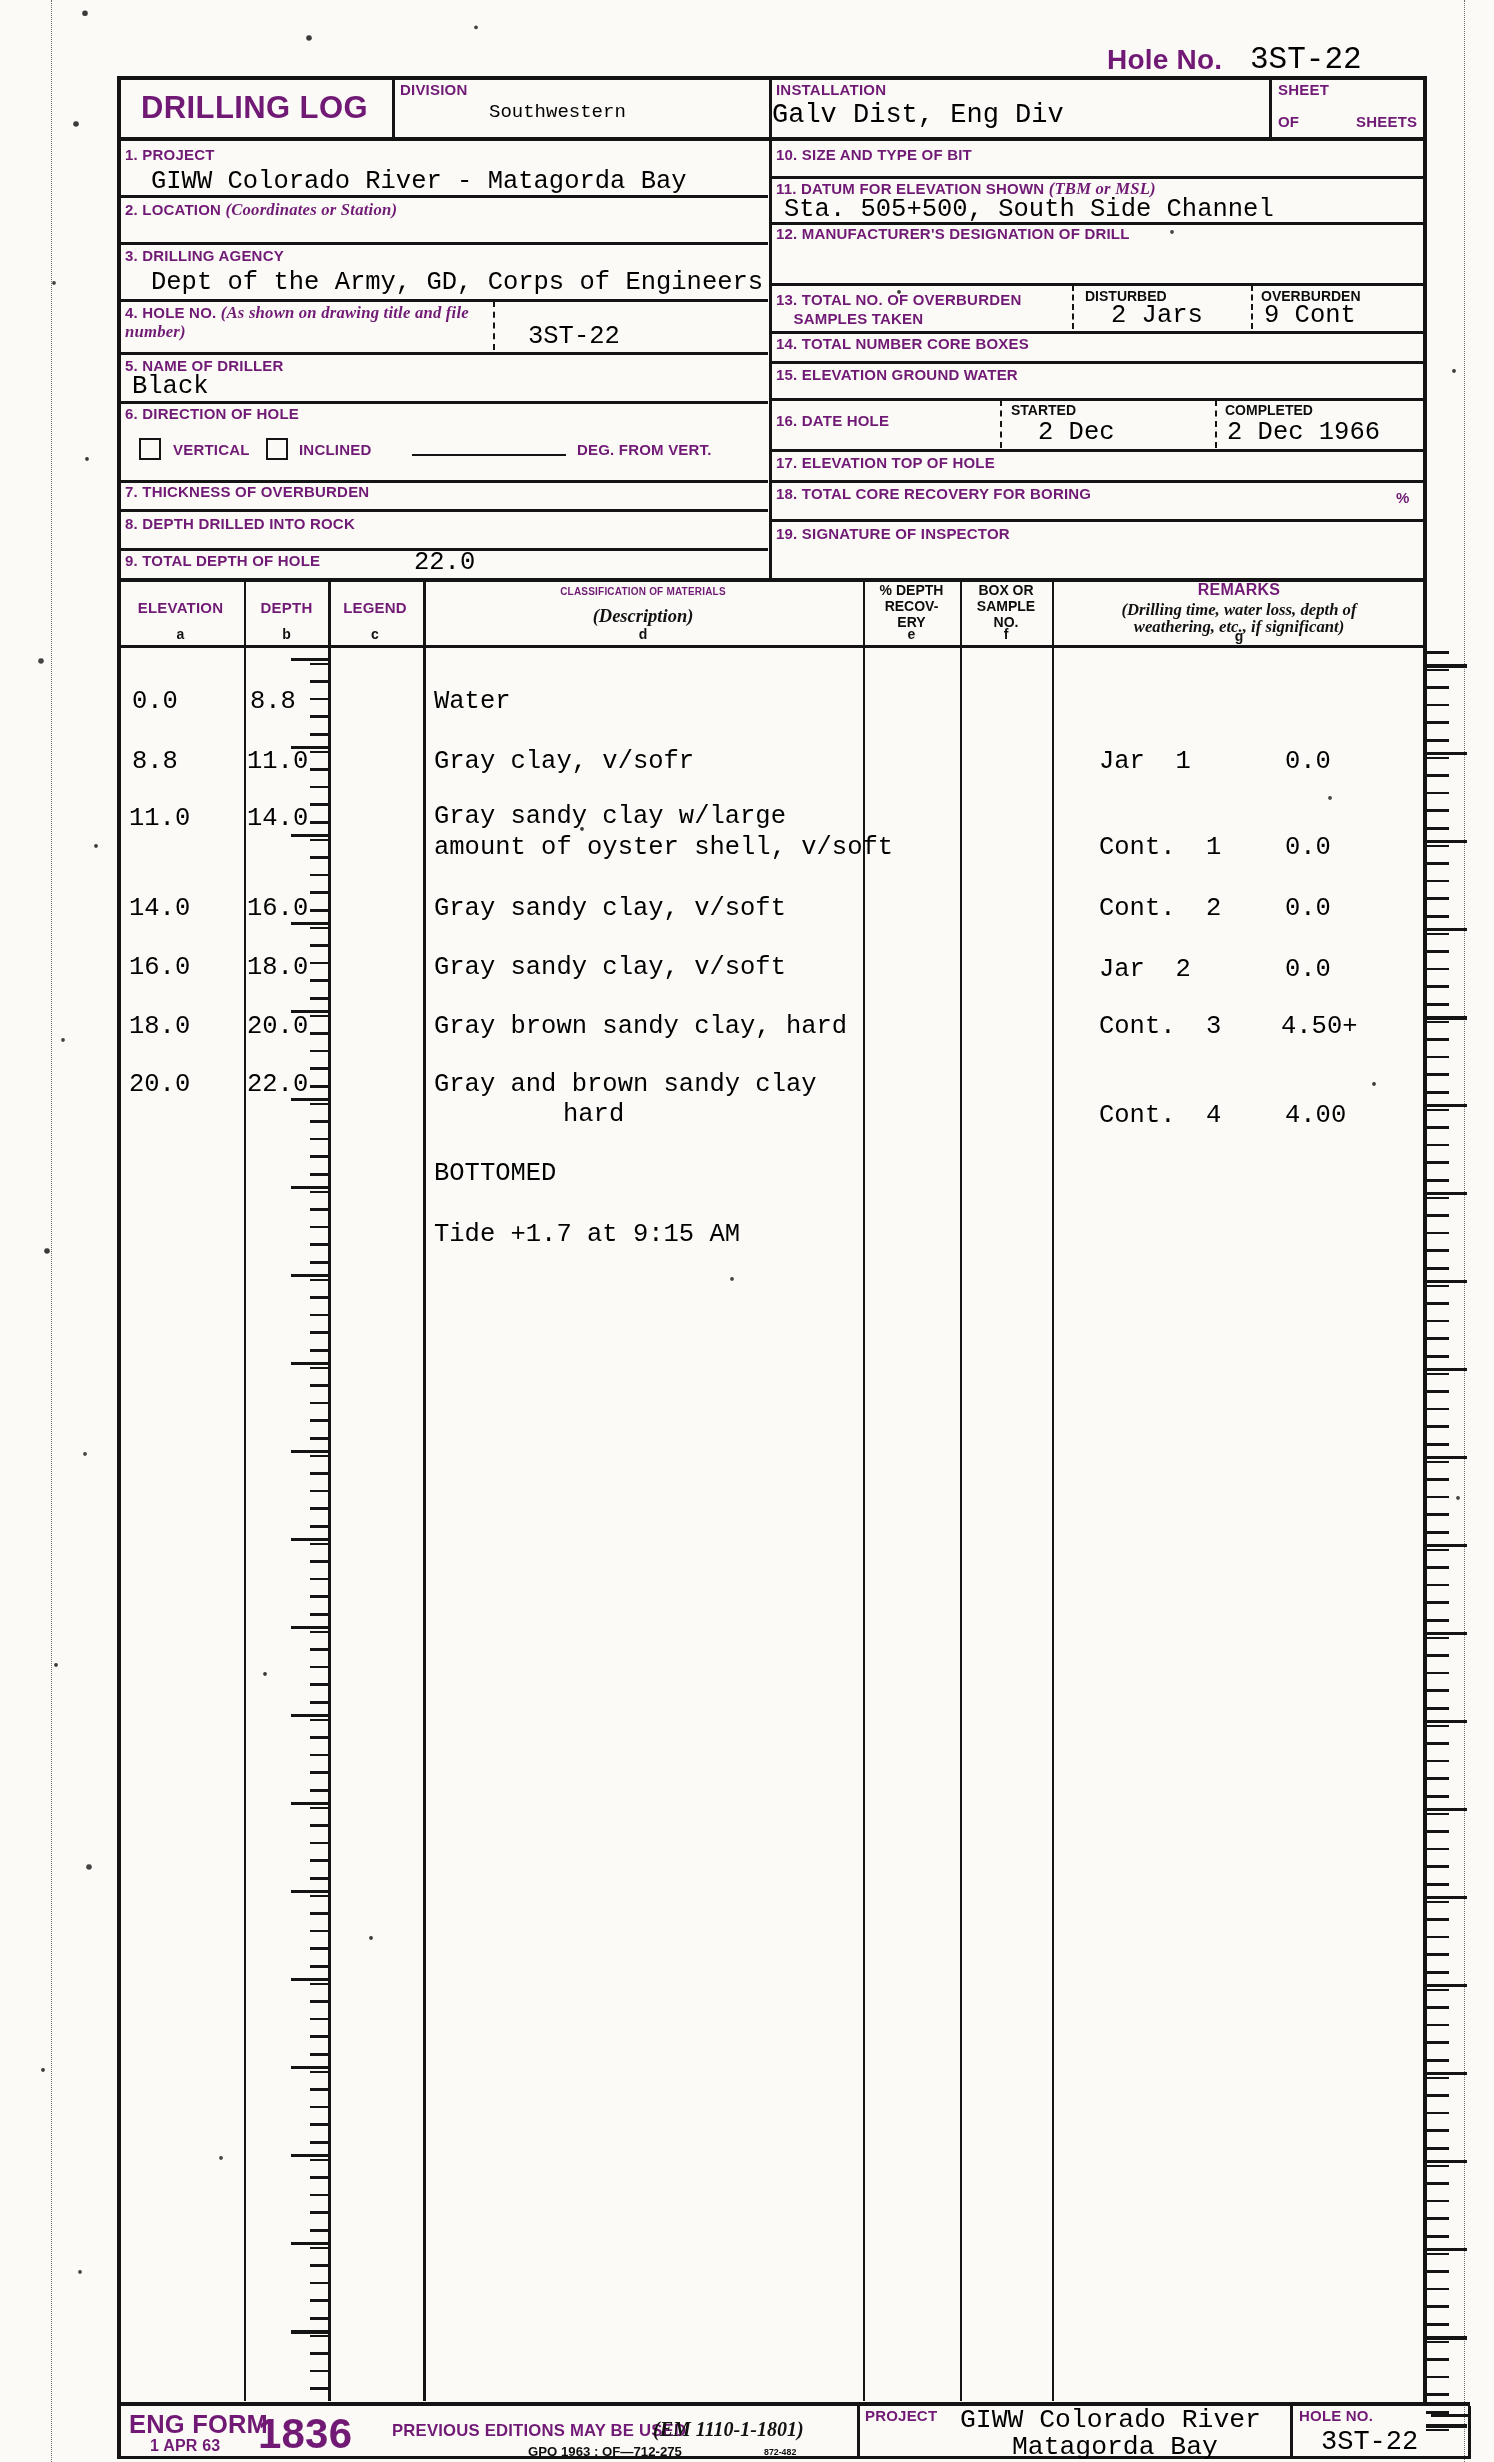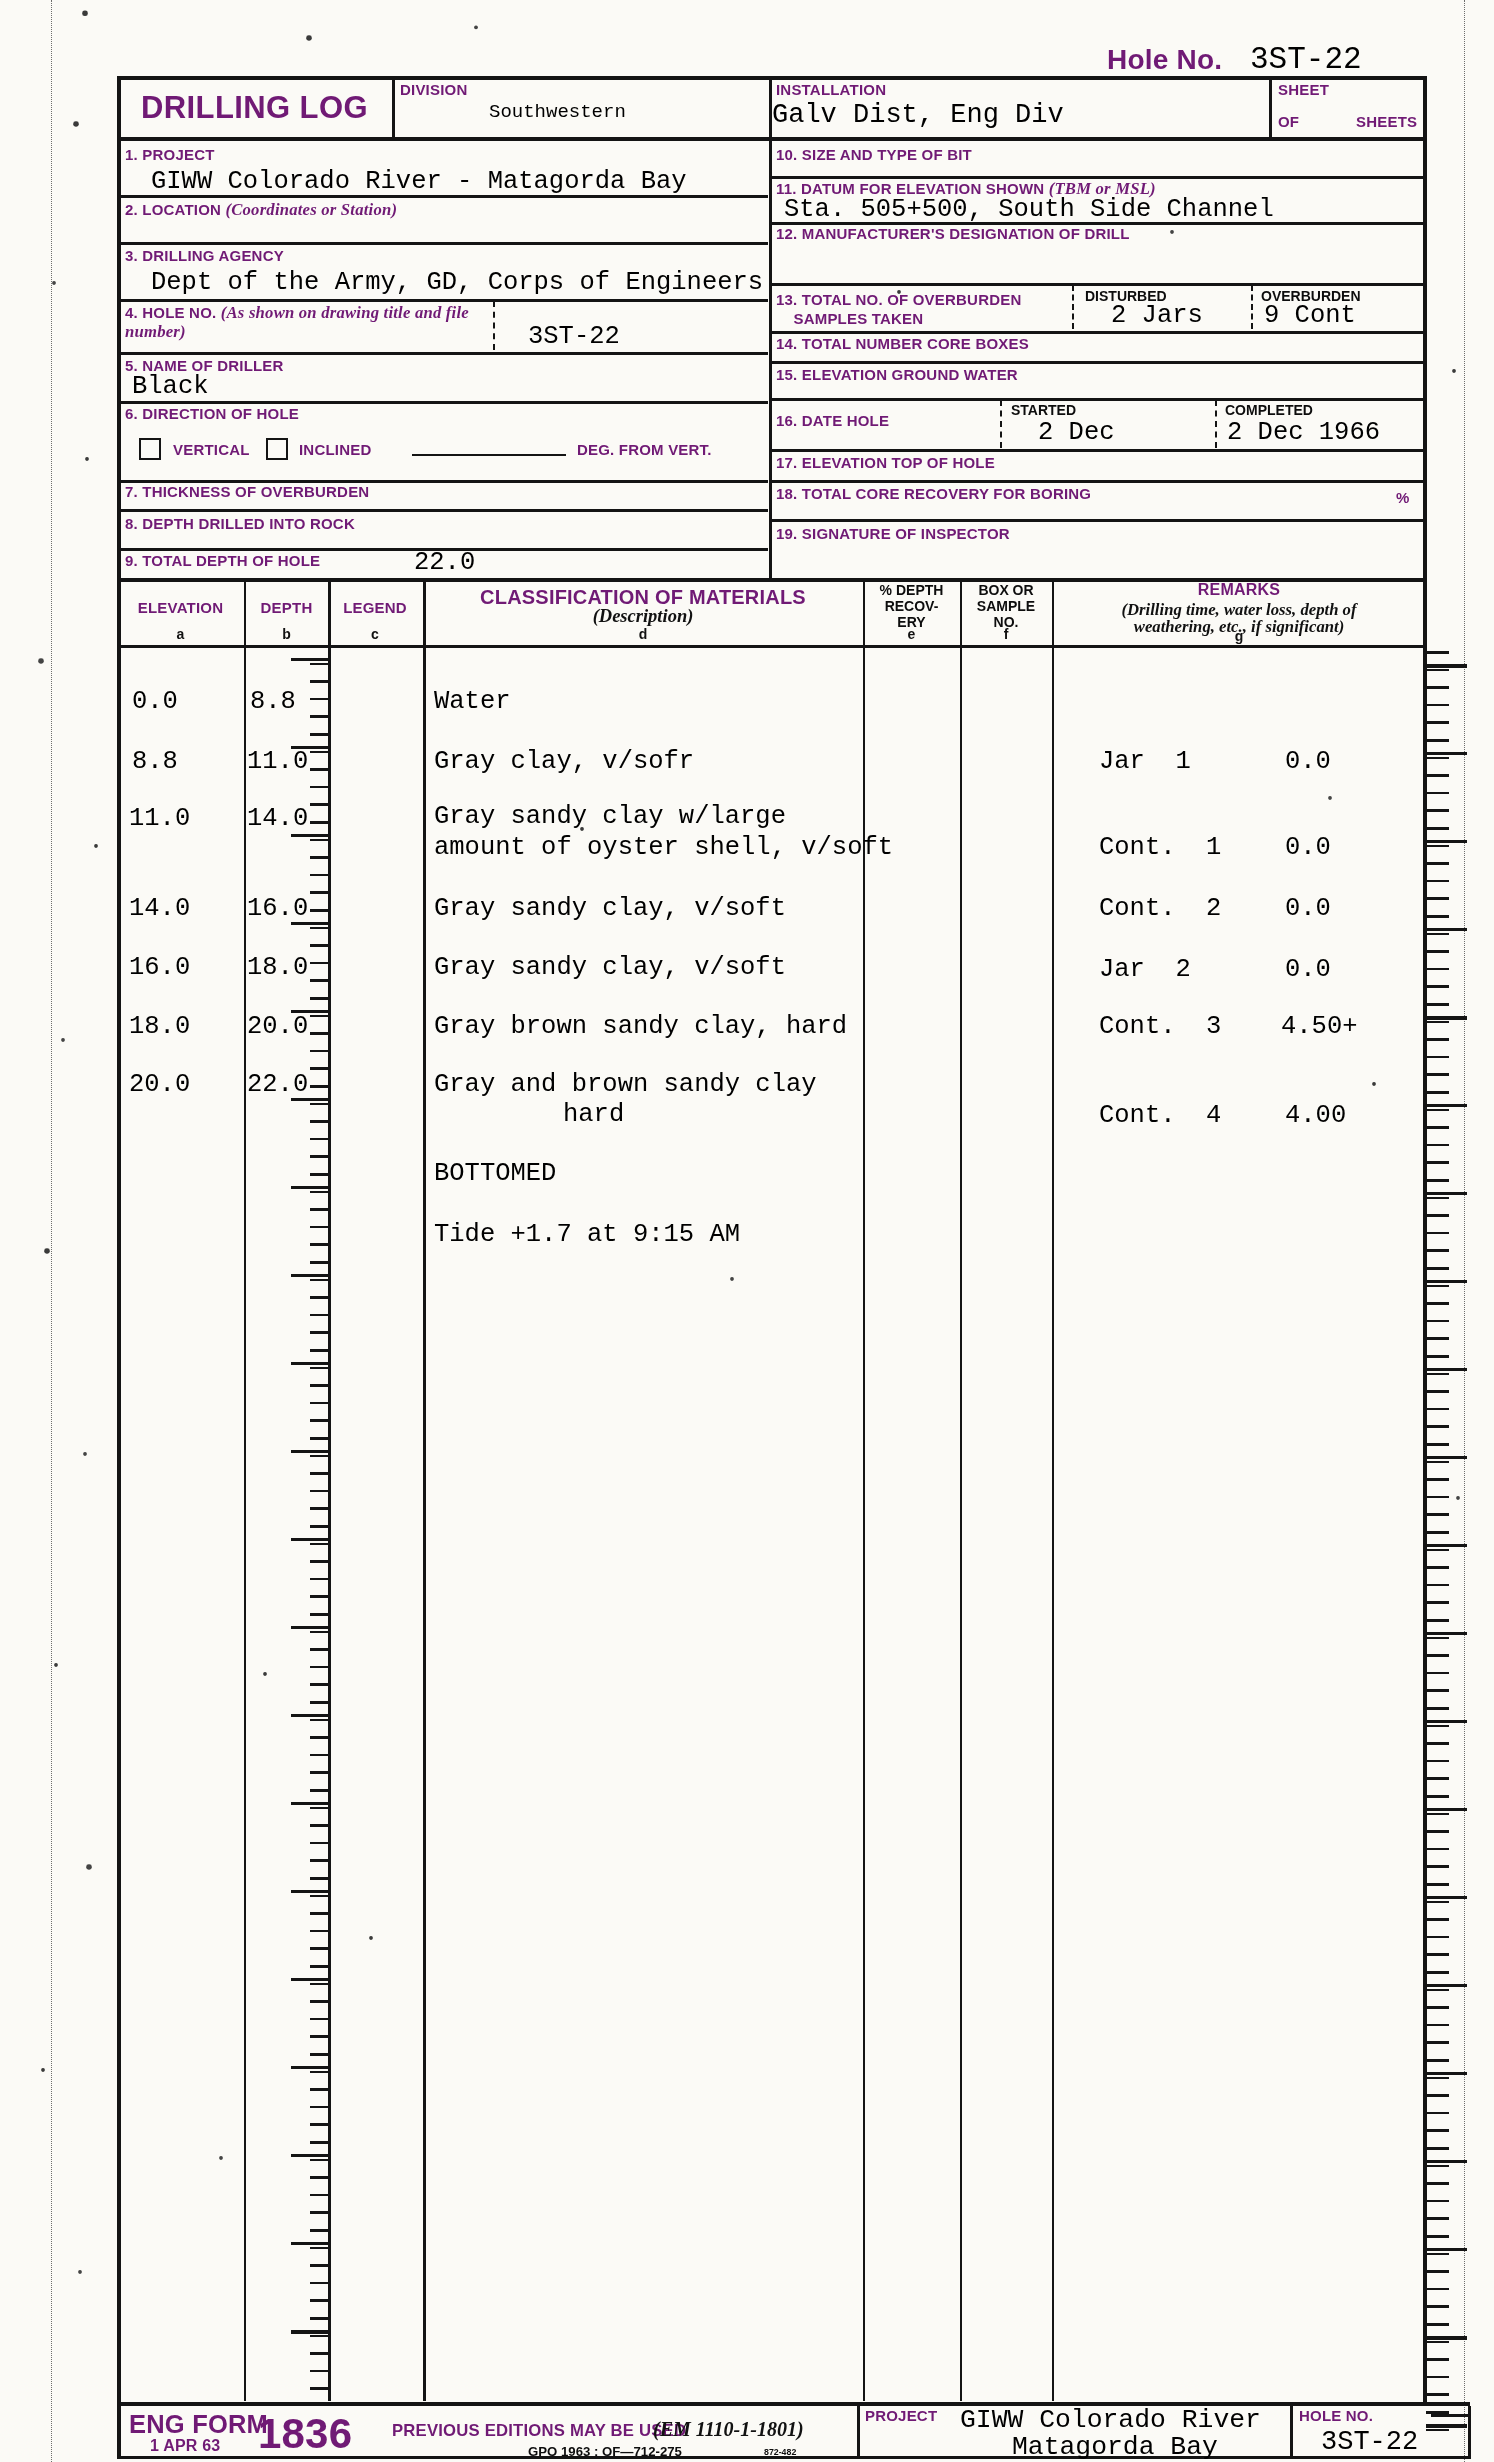--- a/index.html
+++ b/index.html
@@ -156,21 +156,21 @@
   <span class="type" style="left:1227px;top:418px;">2 Dec 1966</span>
 
   <span class="lbl" style="left:776px;top:454px;">17. ELEVATION TOP OF HOLE</span>
   <span class="lbl" style="left:776px;top:485px;">18. TOTAL CORE RECOVERY FOR BORING</span>
   <span class="lbl" style="left:1396px;top:489px;">%</span>
   <span class="lbl" style="left:776px;top:525px;">19. SIGNATURE OF INSPECTOR</span>
 
   <span class="lbl ctr" style="left:117px;top:599px;width:127px;">ELEVATION</span>
   <span class="lbl ctr" style="left:244px;top:599px;width:85px;">DEPTH</span>
   <span class="lbl ctr" style="left:328px;top:599px;width:94px;">LEGEND</span>
-  <span class="lbl ctr" style="left:423px;top:586px;width:440px;font-size:20px;">CLASSIFICATION OF MATERIALS</span>
+  <span class="lbl ctr" style="left:423px;top:586px;width:440px;font-size:10px;">CLASSIFICATION OF MATERIALS</span>
   <span class="snote ctr" style="left:423px;top:606px;width:440px;font-size:18.5px;">(Description)</span>
   <span class="lbl-sm ctr" style="left:863px;top:582px;width:97px;">% DEPTH</span>
   <span class="lbl-sm ctr" style="left:863px;top:598px;width:97px;">RECOV-</span>
   <span class="lbl-sm ctr" style="left:863px;top:614px;width:97px;">ERY</span>
   <span class="lbl-sm ctr" style="left:960px;top:582px;width:92px;">BOX OR</span>
   <span class="lbl-sm ctr" style="left:960px;top:598px;width:92px;">SAMPLE</span>
   <span class="lbl-sm ctr" style="left:960px;top:614px;width:92px;">NO.</span>
   <span class="lbl ctr" style="left:1052px;top:581px;width:374px;font-size:16px;">REMARKS</span>
   <span class="snote ctr" style="left:1052px;top:600px;width:374px;">(Drilling time, water loss, depth of</span>
   <span class="snote ctr" style="left:1052px;top:617px;width:374px;">weathering, etc., if significant)</span>

